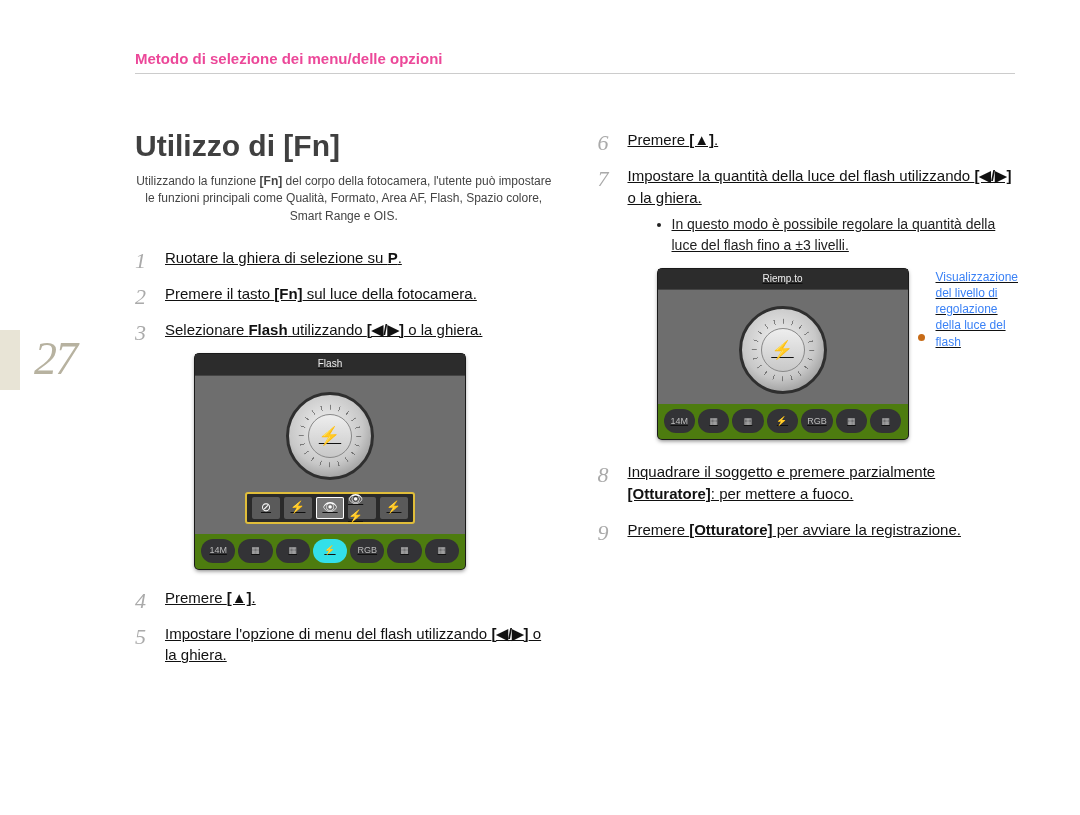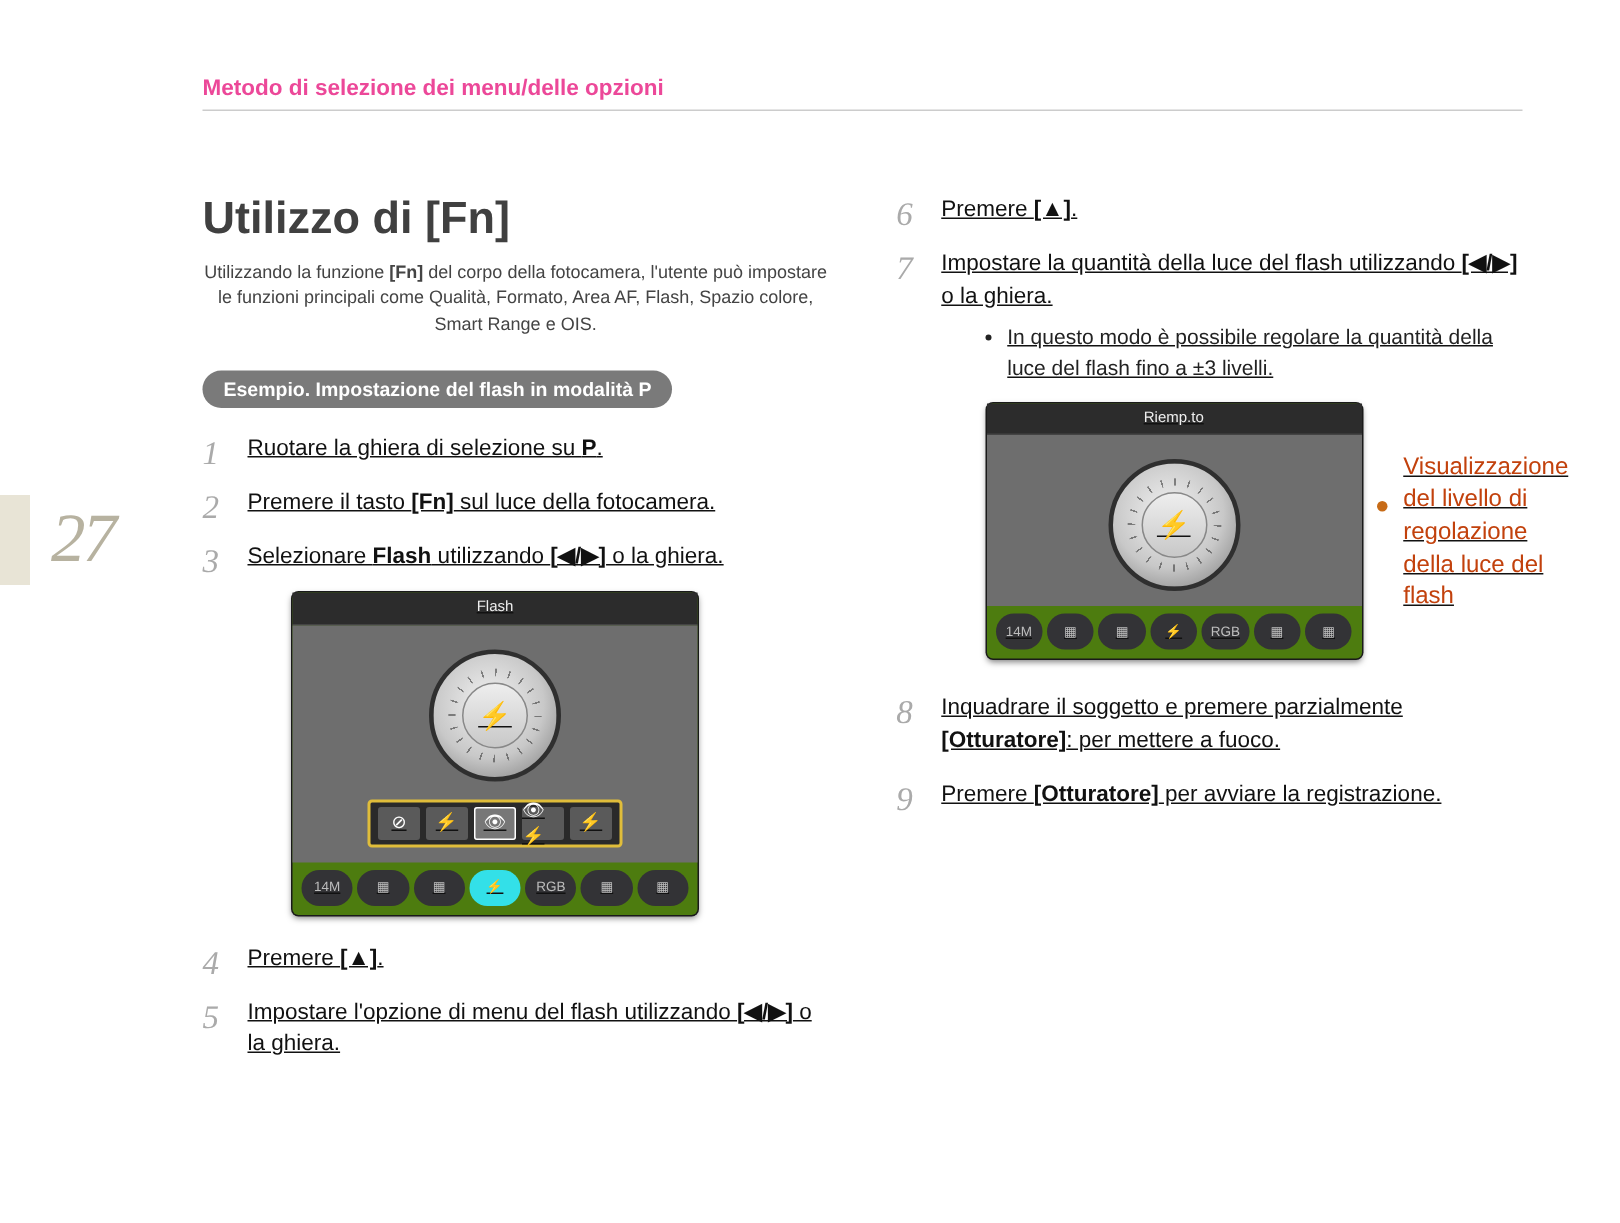--- a/index.html
+++ b/index.html
@@ -32,21 +32,21 @@
   .opt { width:28px; height:22px; background:#5a5a5a; border-radius:2px; display:flex; align-items:center; justify-content:center; font-size:12px; color:#fff; }
   .opt.sel { background:#777; box-shadow: inset 0 0 0 1px #fff; }
   .thumb-row { display:flex; gap:3px; padding:5px 6px 2px 6px; }
   .thumb { flex:1; height:24px; background:#333336; border-radius:12px; display:flex; align-items:center; justify-content:center; font-size:9px; color:#bdbdbd; }
   .thumb.active { background:#33e0e8; color:#000; font-weight:bold; }
 
   .annot-wrap { display:flex; align-items:flex-start; gap:14px; margin: 14px 0 22px 30px; }
   .annot-screen { flex:0 0 auto; }
   .annot-line { width:44px; border-top:1px solid #c76b17; margin-top:68px; position:relative; }
   .annot-line::before { content:''; position:absolute; left:-4px; top:-4px; width:7px; height:7px; border-radius:50%; background:#c76b17; }
-  .annot-text { font-size:16px; color:#c2410c; max-width:110px; margin-top:32px; line-height:1.35; }
+  .annot-text { font-size:12px; color:#3b82f6; max-width:110px; line-height:1.35; }
 
   .sub-bullet { list-style: disc; margin: 6px 0 0 44px; font-size:14px; color:#222; line-height:1.45; }
 
   .cam-screen.small { width: 250px; }
 </style>
 </head>
 <body>
 
 <div class="page">
   <div class="page-tab"></div>
@@ -54,21 +54,20 @@
 
   <div class="header-title">Metodo di selezione dei menu/delle opzioni</div>
 
   <div class="columns">
 
     <div class="col">
       <div class="section-title">Utilizzo di [Fn]</div>
       <p class="intro">
         <span>Utilizzando la funzione </span><b>[Fn]</b><span> del corpo della fotocamera, l'utente può impostare le funzioni principali come Qualità, Formato, Area AF, Flash, Spazio colore, Smart Range e OIS.</span>
       </p>
-      <div class="pill">Esempio. Impostazione del flash in modalità P</div>
 
       <ol class="steps" id="steps-left">
           <li><span><span>Ruotare la ghiera di selezione su </span><b>P</b><span>.</span></span></li>
           <li><span><span>Premere il tasto </span><b>[Fn]</b><span> sul luce della fotocamera.</span></span></li>
           <li><span><span>Selezionare </span><b>Flash</b><span> utilizzando </span><b>[◀/▶]</b><span> o la ghiera.</span></span><div class="screenshot-wrap">
               <div class="cam-screen">
                 <div class="cam-titlebar">Flash</div>
                 <div class="cam-body">
                   <div class="dial-outer">
                     <div class="dial-ticks"></div>

